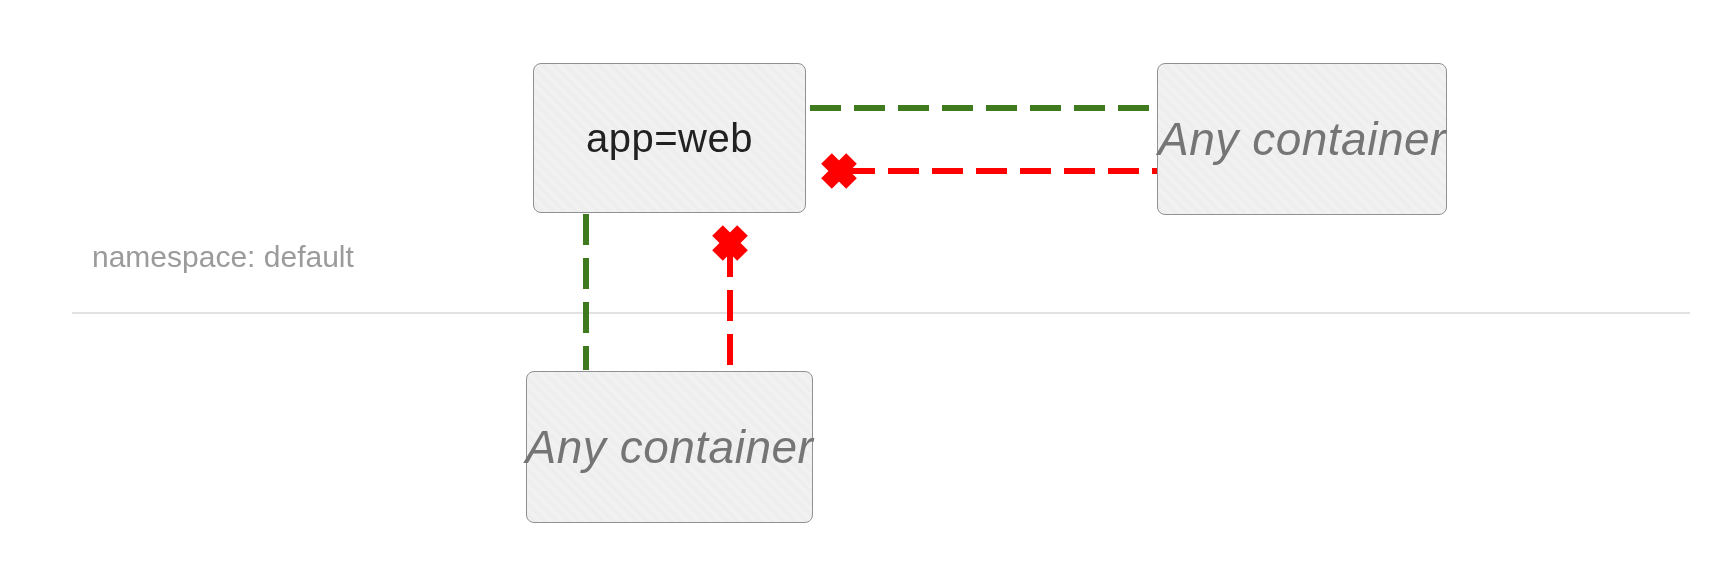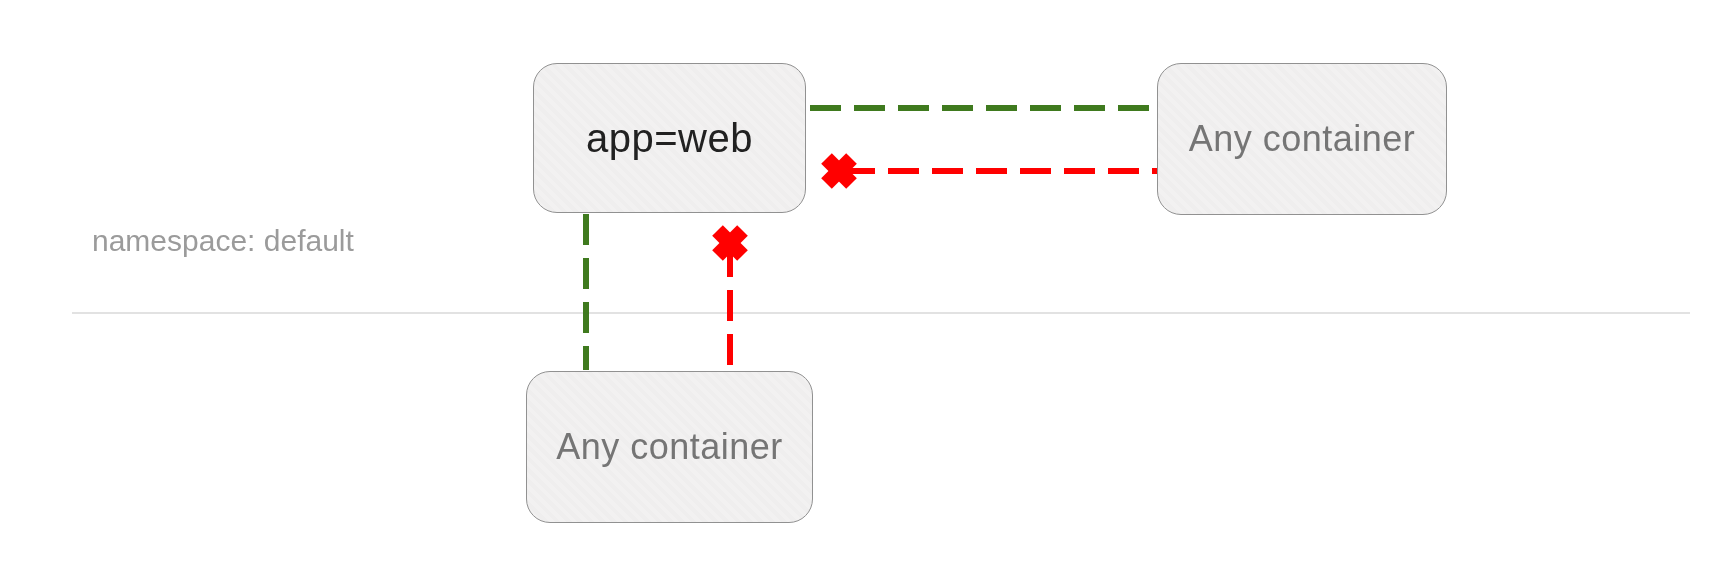--- a/index.html
+++ b/index.html
@@ -23,42 +23,42 @@
     width: 1728px;
     height: 576px;
     z-index: 1;
   }
   .node {
     position: absolute;
     z-index: 2;
     box-sizing: border-box;
     background: repeating-linear-gradient(45deg, #f2f1f1 0 4px, #efeeee 4px 8px);
     border: 1.5px solid var(--node-border, #919191);
-    border-radius: 24px;
+    border-radius: 8px;
     display: flex;
     align-items: center;
     justify-content: center;
   }
   .node .node-label {
     font-size: 40px;
     letter-spacing: 0.5px;
     white-space: nowrap;
   }
   .node--dark .node-label { color: var(--node-text-dark, #212121); }
-  .node--gray .node-label { color: var(--node-text-gray, #757575); font-size: 36px; }
+  .node--gray .node-label { color: var(--node-text-gray, #757575); font-size: 46px; font-style: italic; }
   .ns-label {
     position: absolute;
     z-index: 2;
     left: 92px;
     font-size: 30px;
     line-height: 34px;
     color: var(--namespace-label, #9b9b9b);
     white-space: nowrap;
   }
-  .ns-label--default { top: 224px; }
+  .ns-label--default { top: 240px; }
   .ns-label--prod   { top: 338px; }
 </style>
 </head>
 <body>
 
 <div class="canvas">
 
   <svg class="wires" viewBox="0 0 1728 576">
 
     <line x1="72" y1="313" x2="1690" y2="313" stroke="var(--divider, #d9d9d9)" stroke-width="1.5"></line>

